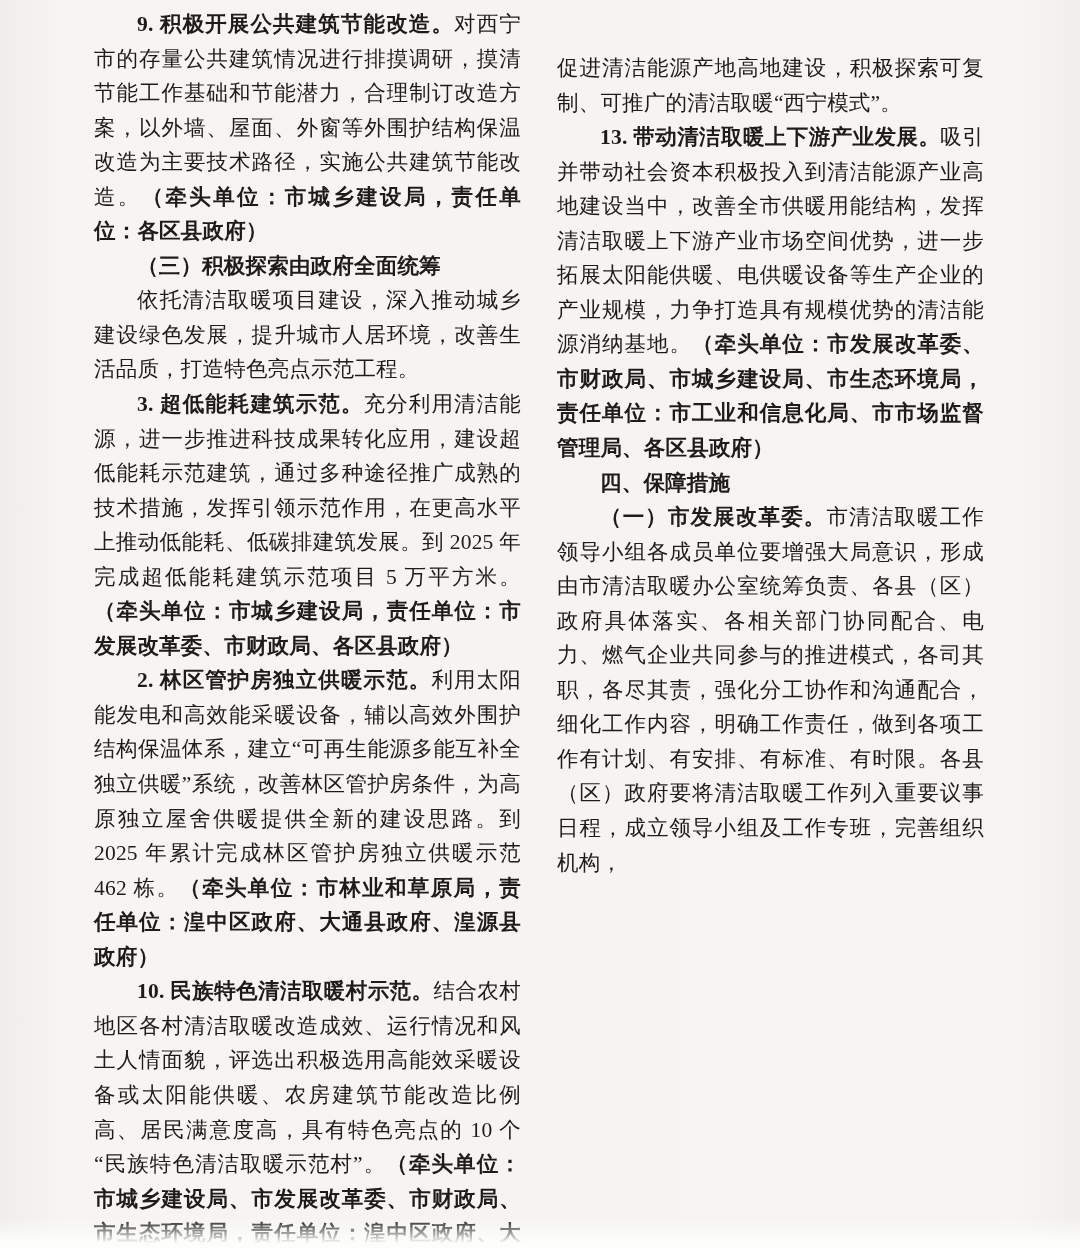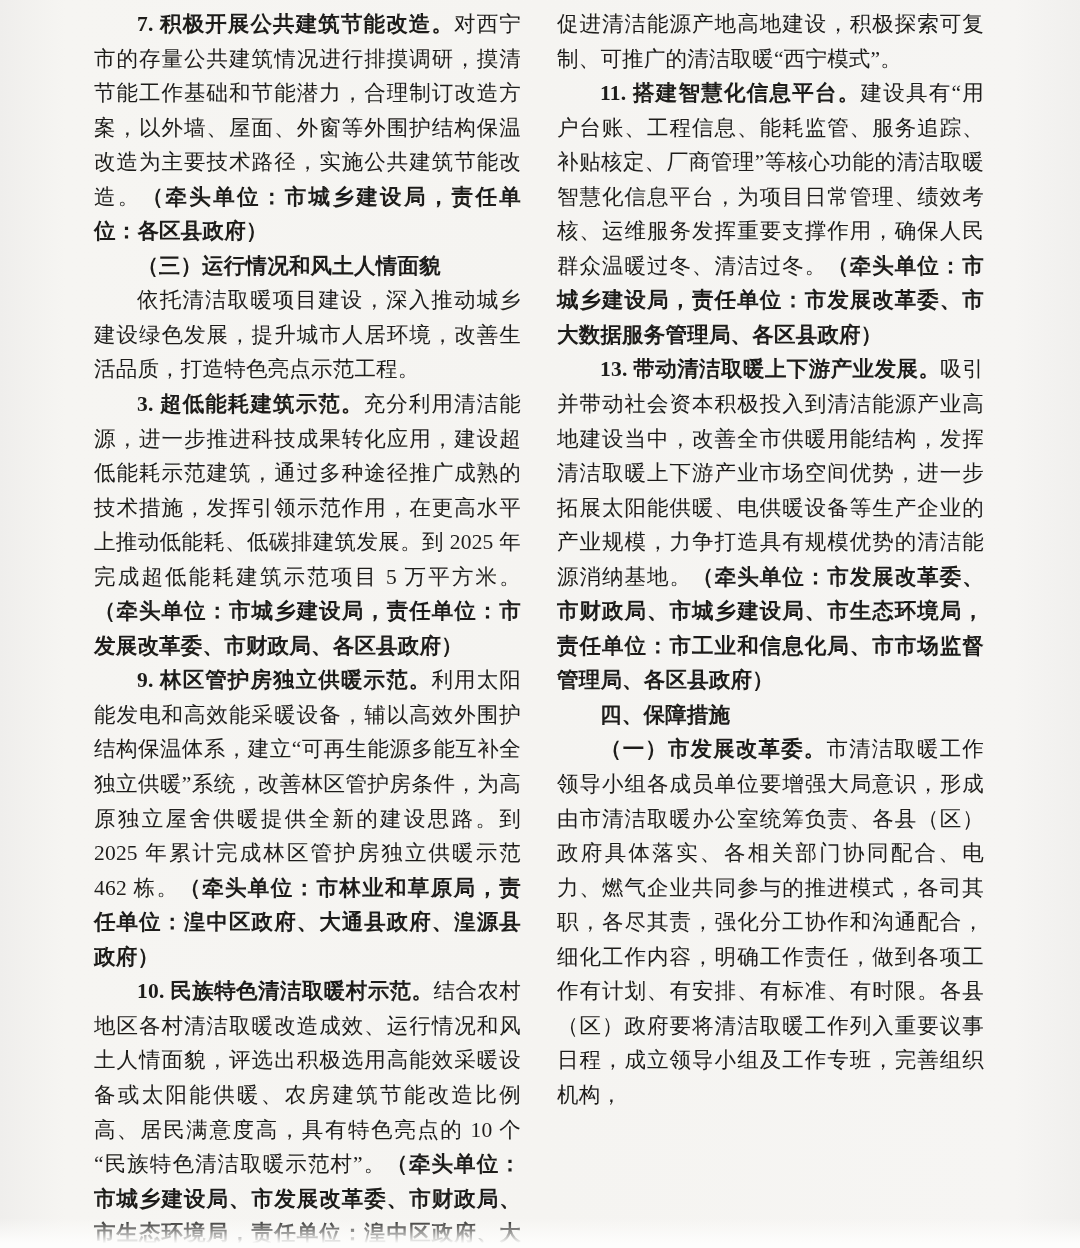--- a/index.html
+++ b/index.html
@@ -58,27 +58,26 @@
   
   .seg-kai {
     font-weight: bold;
   }
 </style>
 </head>
 <body>
 
 <div class="page">
   <div class="column" style="color: rgb(29, 28, 26);">
-      <p class="para indent"><span class="seg-bold">7. 积极开展公共建筑节能改造。</span><span class="seg-normal">对西宁市的存量公共建筑情况进行排摸调研，摸清节能工作基础和节能潜力，合理制订改造方案，以外墙、屋面、外窗等外围护结构保温改造为主要技术路径，实施公共建筑节能改造。</span><span class="seg-kai">（牵头单位：市城乡建设局，责任单位：各区县政府）</span></p>
-      <p class="para indent heading"><span class="seg-bold">（三）运行情况和风土人情面貌</span></p>
+      <p class="para indent"><span class="seg-bold">9. 积极开展公共建筑节能改造。</span><span class="seg-normal">对西宁市的存量公共建筑情况进行排摸调研，摸清节能工作基础和节能潜力，合理制订改造方案，以外墙、屋面、外窗等外围护结构保温改造为主要技术路径，实施公共建筑节能改造。</span><span class="seg-kai">（牵头单位：市城乡建设局，责任单位：各区县政府）</span></p>
+      <p class="para indent heading"><span class="seg-bold">（三）积极探索由政府全面统筹</span></p>
       <p class="para indent"><span class="seg-normal">依托清洁取暖项目建设，深入推动城乡建设绿色发展，提升城市人居环境，改善生活品质，打造特色亮点示范工程。</span></p>
       <p class="para indent"><span class="seg-bold">3. 超低能耗建筑示范。</span><span class="seg-normal">充分利用清洁能源，进一步推进科技成果转化应用，建设超低能耗示范建筑，通过多种途径推广成熟的技术措施，发挥引领示范作用，在更高水平上推动低能耗、低碳排建筑发展。到 2025 年完成超低能耗建筑示范项目 5 万平方米。</span><span class="seg-kai">（牵头单位：市城乡建设局，责任单位：市发展改革委、市财政局、各区县政府）</span></p>
-      <p class="para indent"><span class="seg-bold">9. 林区管护房独立供暖示范。</span><span class="seg-normal">利用太阳能发电和高效能采暖设备，辅以高效外围护结构保温体系，建立“可再生能源多能互补全独立供暖”系统，改善林区管护房条件，为高原独立屋舍供暖提供全新的建设思路。到 2025 年累计完成林区管护房独立供暖示范 462 栋。</span><span class="seg-kai">（牵头单位：市林业和草原局，责任单位：湟中区政府、大通县政府、湟源县政府）</span></p>
+      <p class="para indent"><span class="seg-bold">2. 林区管护房独立供暖示范。</span><span class="seg-normal">利用太阳能发电和高效能采暖设备，辅以高效外围护结构保温体系，建立“可再生能源多能互补全独立供暖”系统，改善林区管护房条件，为高原独立屋舍供暖提供全新的建设思路。到 2025 年累计完成林区管护房独立供暖示范 462 栋。</span><span class="seg-kai">（牵头单位：市林业和草原局，责任单位：湟中区政府、大通县政府、湟源县政府）</span></p>
       <p class="para indent"><span class="seg-bold">10. 民族特色清洁取暖村示范。</span><span class="seg-normal">结合农村地区各村清洁取暖改造成效、运行情况和风土人情面貌，评选出积极选用高能效采暖设备或太阳能供暖、农房建筑节能改造比例高、居民满意度高，具有特色亮点的 10 个“民族特色清洁取暖示范村”。</span><span class="seg-kai">（牵头单位：市城乡建设局、市发展改革委、市财政局、市生态环境局，责任单位：湟中区政府、大通县政府、湟源县政府）</span></p>
     </div>
-  <div class="column" style="color: rgb(29, 28, 26);">
+  <div class="column" style="color: rgb(29, 28, 26); margin-top: 44px;">
       <p class="para"><span class="seg-normal">促进清洁能源产地高地建设，积极探索可复制、可推广的清洁取暖“西宁模式”。</span></p>
-      <p class="para indent"><span class="seg-bold">11. 搭建智慧化信息平台。</span><span class="seg-normal">建设具有“用户台账、工程信息、能耗监管、服务追踪、补贴核定、厂商管理”等核心功能的清洁取暖智慧化信息平台，为项目日常管理、绩效考核、运维服务发挥重要支撑作用，确保人民群众温暖过冬、清洁过冬。</span><span class="seg-kai">（牵头单位：市城乡建设局，责任单位：市发展改革委、市大数据服务管理局、各区县政府）</span></p>
       <p class="para indent"><span class="seg-bold">13. 带动清洁取暖上下游产业发展。</span><span class="seg-normal">吸引并带动社会资本积极投入到清洁能源产业高地建设当中，改善全市供暖用能结构，发挥清洁取暖上下游产业市场空间优势，进一步拓展太阳能供暖、电供暖设备等生产企业的产业规模，力争打造具有规模优势的清洁能源消纳基地。</span><span class="seg-kai">（牵头单位：市发展改革委、市财政局、市城乡建设局、市生态环境局，责任单位：市工业和信息化局、市市场监督管理局、各区县政府）</span></p>
       <p class="para indent heading"><span class="seg-bold">四、保障措施</span></p>
       <p class="para indent"><span class="seg-bold">（一）市发展改革委。</span><span class="seg-normal">市清洁取暖工作领导小组各成员单位要增强大局意识，形成由市清洁取暖办公室统筹负责、各县（区）政府具体落实、各相关部门协同配合、电力、燃气企业共同参与的推进模式，各司其职，各尽其责，强化分工协作和沟通配合，细化工作内容，明确工作责任，做到各项工作有计划、有安排、有标准、有时限。各县（区）政府要将清洁取暖工作列入重要议事日程，成立领导小组及工作专班，完善组织机构，</span></p>
     </div>
 </div>
 
 </body></html>

